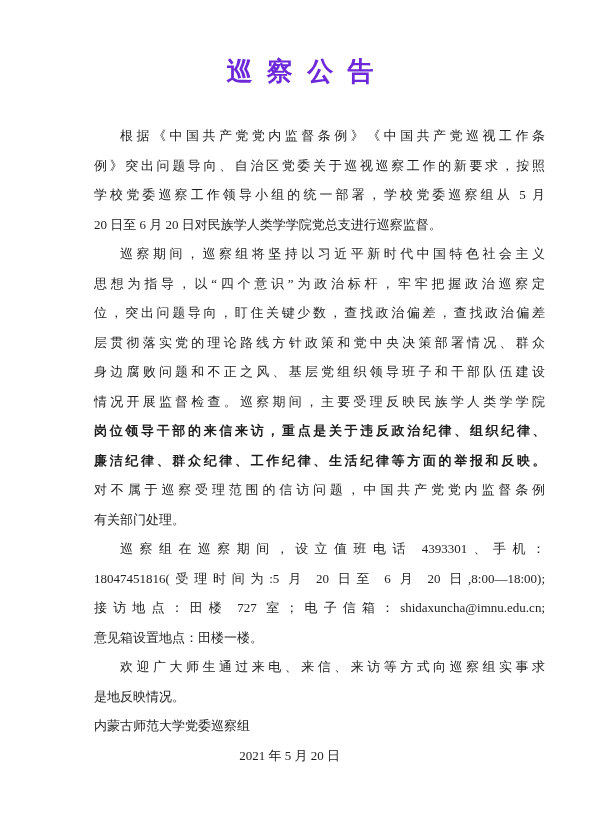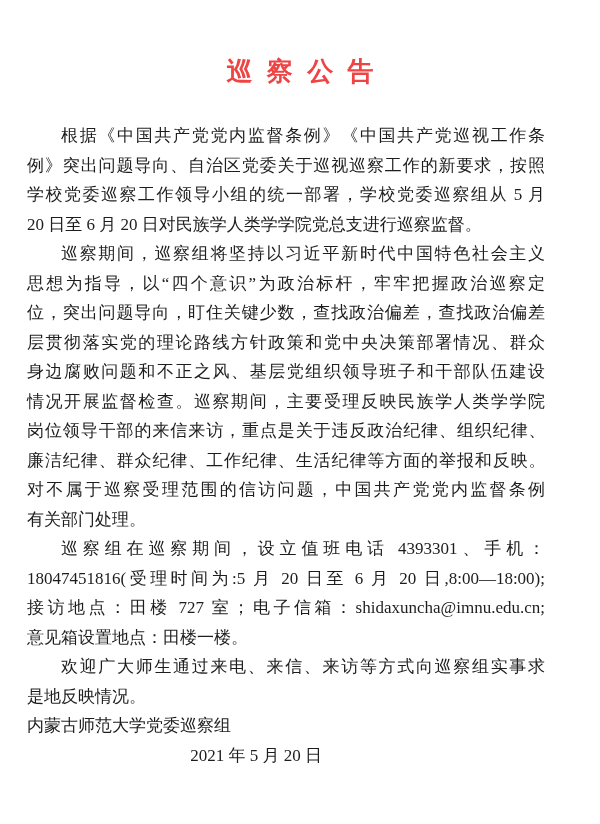--- a/index.html
+++ b/index.html
@@ -21,40 +21,41 @@
     padding-top: 57px;
     background: #ffffff;
   }
   .title {
     text-align: center;
     font-size: 26px;
     font-weight: 700;
     line-height: 30px;
     letter-spacing: 0.55em;
     text-indent: 0.55em;
-    color: #ef4444;
+    color: #6d28d9;
   }
   .content {
-    margin: 34px 55px 0 27px;
-    font-size: 17px;
+    margin: 34px 55px 0 94px;
+    font-size: 13px;
     line-height: 29.5px;
   }
   .ln {
     min-height: 29.5px;
   }
   .just {
     text-align: justify;
     text-align-last: justify;
     text-justify: inter-character;
   }
   .indent {
     text-indent: 2em;
   }
   .tight {
     letter-spacing: -0.6px;
+    font-weight: bold;
   }
   .left {
     text-align: left;
   }
   .sig {
     padding-right: 36px;
   }
   .date {
     text-align: center;
     padding-right: 60px;

